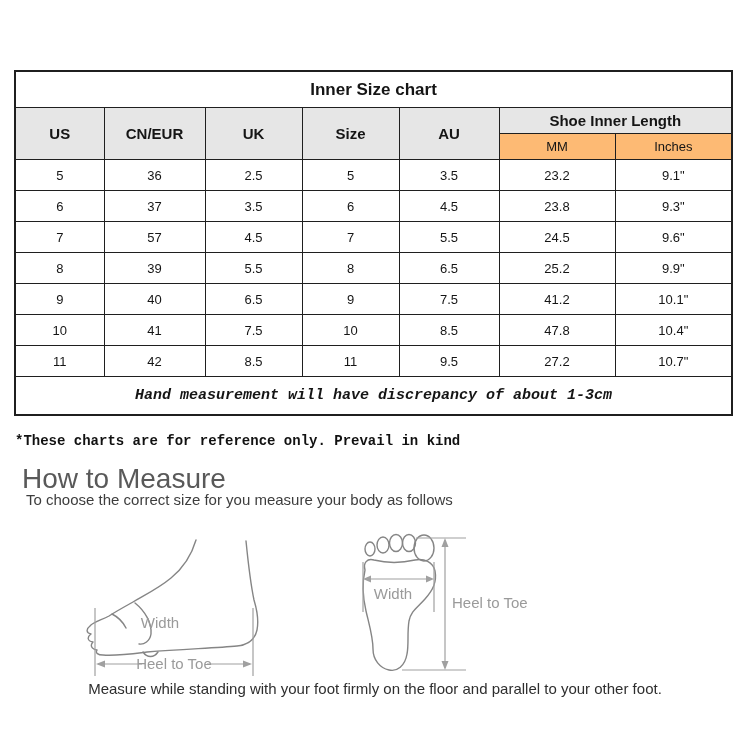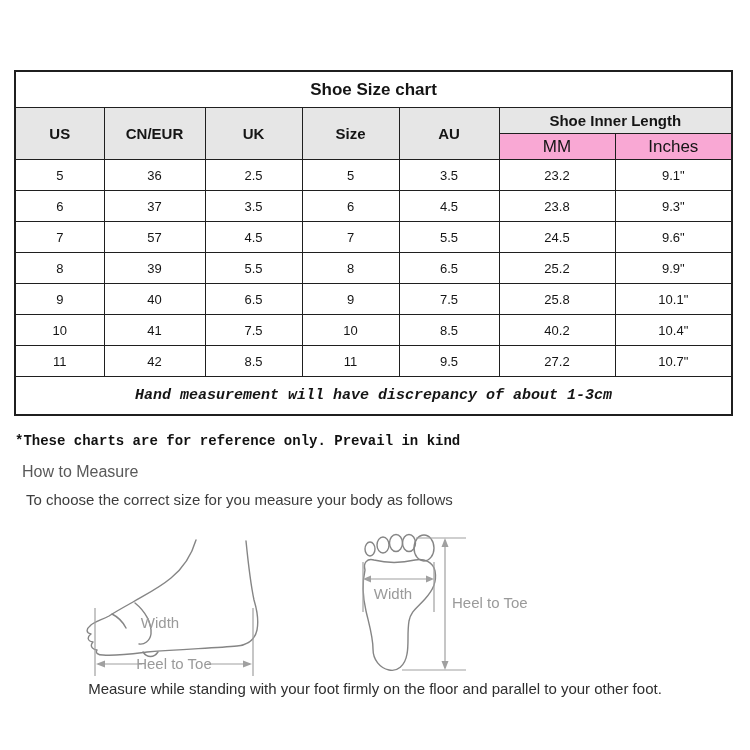--- a/index.html
+++ b/index.html
@@ -18,35 +18,35 @@
   table.size-table td{
     border:1px solid #1f1f1f;
     text-align:center;vertical-align:middle;
     padding:0;color:#151515;
     overflow:hidden;white-space:nowrap;
   }
   td.title-cell{height:35px;font-size:17px;font-weight:bold;background:#ffffff;}
   td.head-cell{background:#e6e6e6;font-weight:bold;font-size:15px;}
   tr.group-row{height:26px;}
   tr.sub-row{height:26px;}
-  td.sub-cell{background:#f9a8d4;font-size:17px;font-weight:normal;}
+  td.sub-cell{background:#fdba74;font-size:13px;font-weight:normal;}
   tr.data-row{height:31px;}
   td.data-cell{font-size:13px;background:#ffffff;}
   tr.footer-row{height:38px;font-style:italic;}
   td.footer-cell{
     font-family:"Liberation Mono", monospace;
     font-weight:bold;font-size:15px;background:#ffffff;letter-spacing:0;
   }
   
   .ref-note{
     position:absolute;left:15px;top:433px;
     font-family:"Liberation Mono", monospace;
     font-weight:bold;font-size:14px;color:#111111;white-space:nowrap;
   }
-  .htm-heading{position:absolute;left:22px;top:463px;font-size:16px;color:#595959;}
+  .htm-heading{position:absolute;left:22px;top:463px;font-size:28px;color:#595959;}
   .htm-sub{position:absolute;left:26px;top:491px;font-size:15px;color:#3d3d3d;}
   .caption{
     position:absolute;left:0;top:680px;width:750px;
     text-align:center;font-size:15px;color:#2e2e2e;
   }
   
   svg.diagram{position:absolute;}
   svg#foot-side{left:85px;top:533px;}
   svg#foot-print{left:356px;top:526px;}
   .outline{fill:none;stroke:#858585;stroke-width:1.4;stroke-linecap:round;stroke-linejoin:round;}
@@ -62,21 +62,21 @@
     <col style="width:89px">
       <col style="width:101px">
       <col style="width:97px">
     <col style="width:97px">
       <col style="width:100px">
       <col style="width:116px">
       <col style="width:117px">
   </colgroup>
   <tbody>
     <tr>
-      <td colspan="7" class="title-cell">Shoe Size chart</td>
+      <td colspan="7" class="title-cell">Inner Size chart</td>
     </tr>
     <tr class="group-row">
       <td rowspan="2" class="head-cell">US</td>
       <td rowspan="2" class="head-cell">CN/EUR</td>
       <td rowspan="2" class="head-cell">UK</td>
       <td rowspan="2" class="head-cell">Size</td>
       <td rowspan="2" class="head-cell">AU</td>
       <td colspan="2" class="head-cell">Shoe Inner Length</td>
     </tr>
     <tr class="sub-row">
@@ -119,30 +119,30 @@
       <td class="data-cell">6.5</td>
       <td class="data-cell">25.2</td>
       <td class="data-cell">9.9"</td>
     </tr>
     <tr class="data-row">
       <td class="data-cell">9</td>
       <td class="data-cell">40</td>
       <td class="data-cell">6.5</td>
       <td class="data-cell">9</td>
       <td class="data-cell">7.5</td>
-      <td class="data-cell">25.8</td>
+      <td class="data-cell">41.2</td>
       <td class="data-cell">10.1"</td>
     </tr>
     <tr class="data-row">
       <td class="data-cell">10</td>
       <td class="data-cell">41</td>
       <td class="data-cell">7.5</td>
       <td class="data-cell">10</td>
       <td class="data-cell">8.5</td>
-      <td class="data-cell">40.2</td>
+      <td class="data-cell">47.8</td>
       <td class="data-cell">10.4"</td>
     </tr>
     <tr class="data-row">
       <td class="data-cell">11</td>
       <td class="data-cell">42</td>
       <td class="data-cell">8.5</td>
       <td class="data-cell">11</td>
       <td class="data-cell">9.5</td>
       <td class="data-cell">27.2</td>
       <td class="data-cell">10.7"</td>

